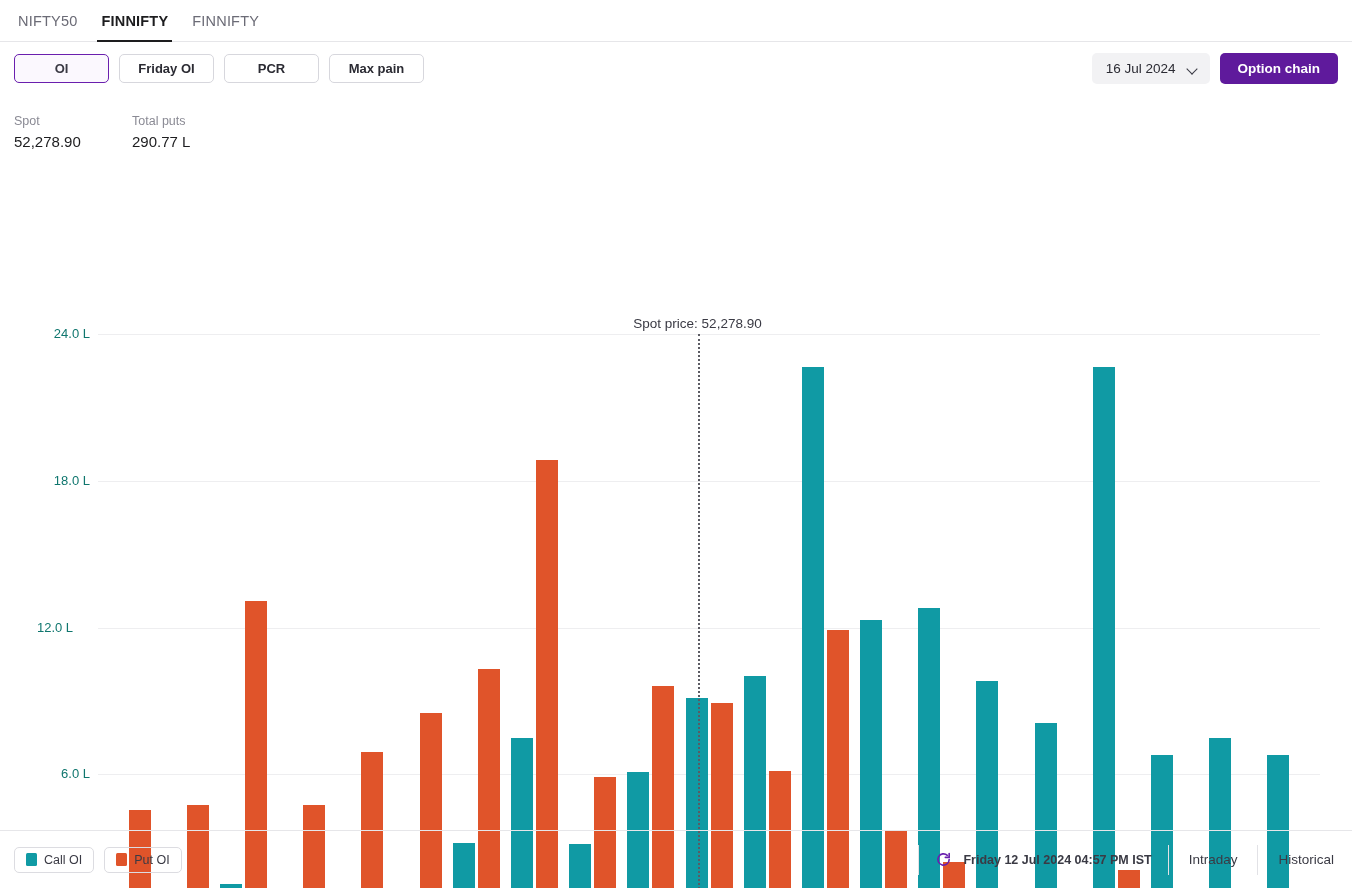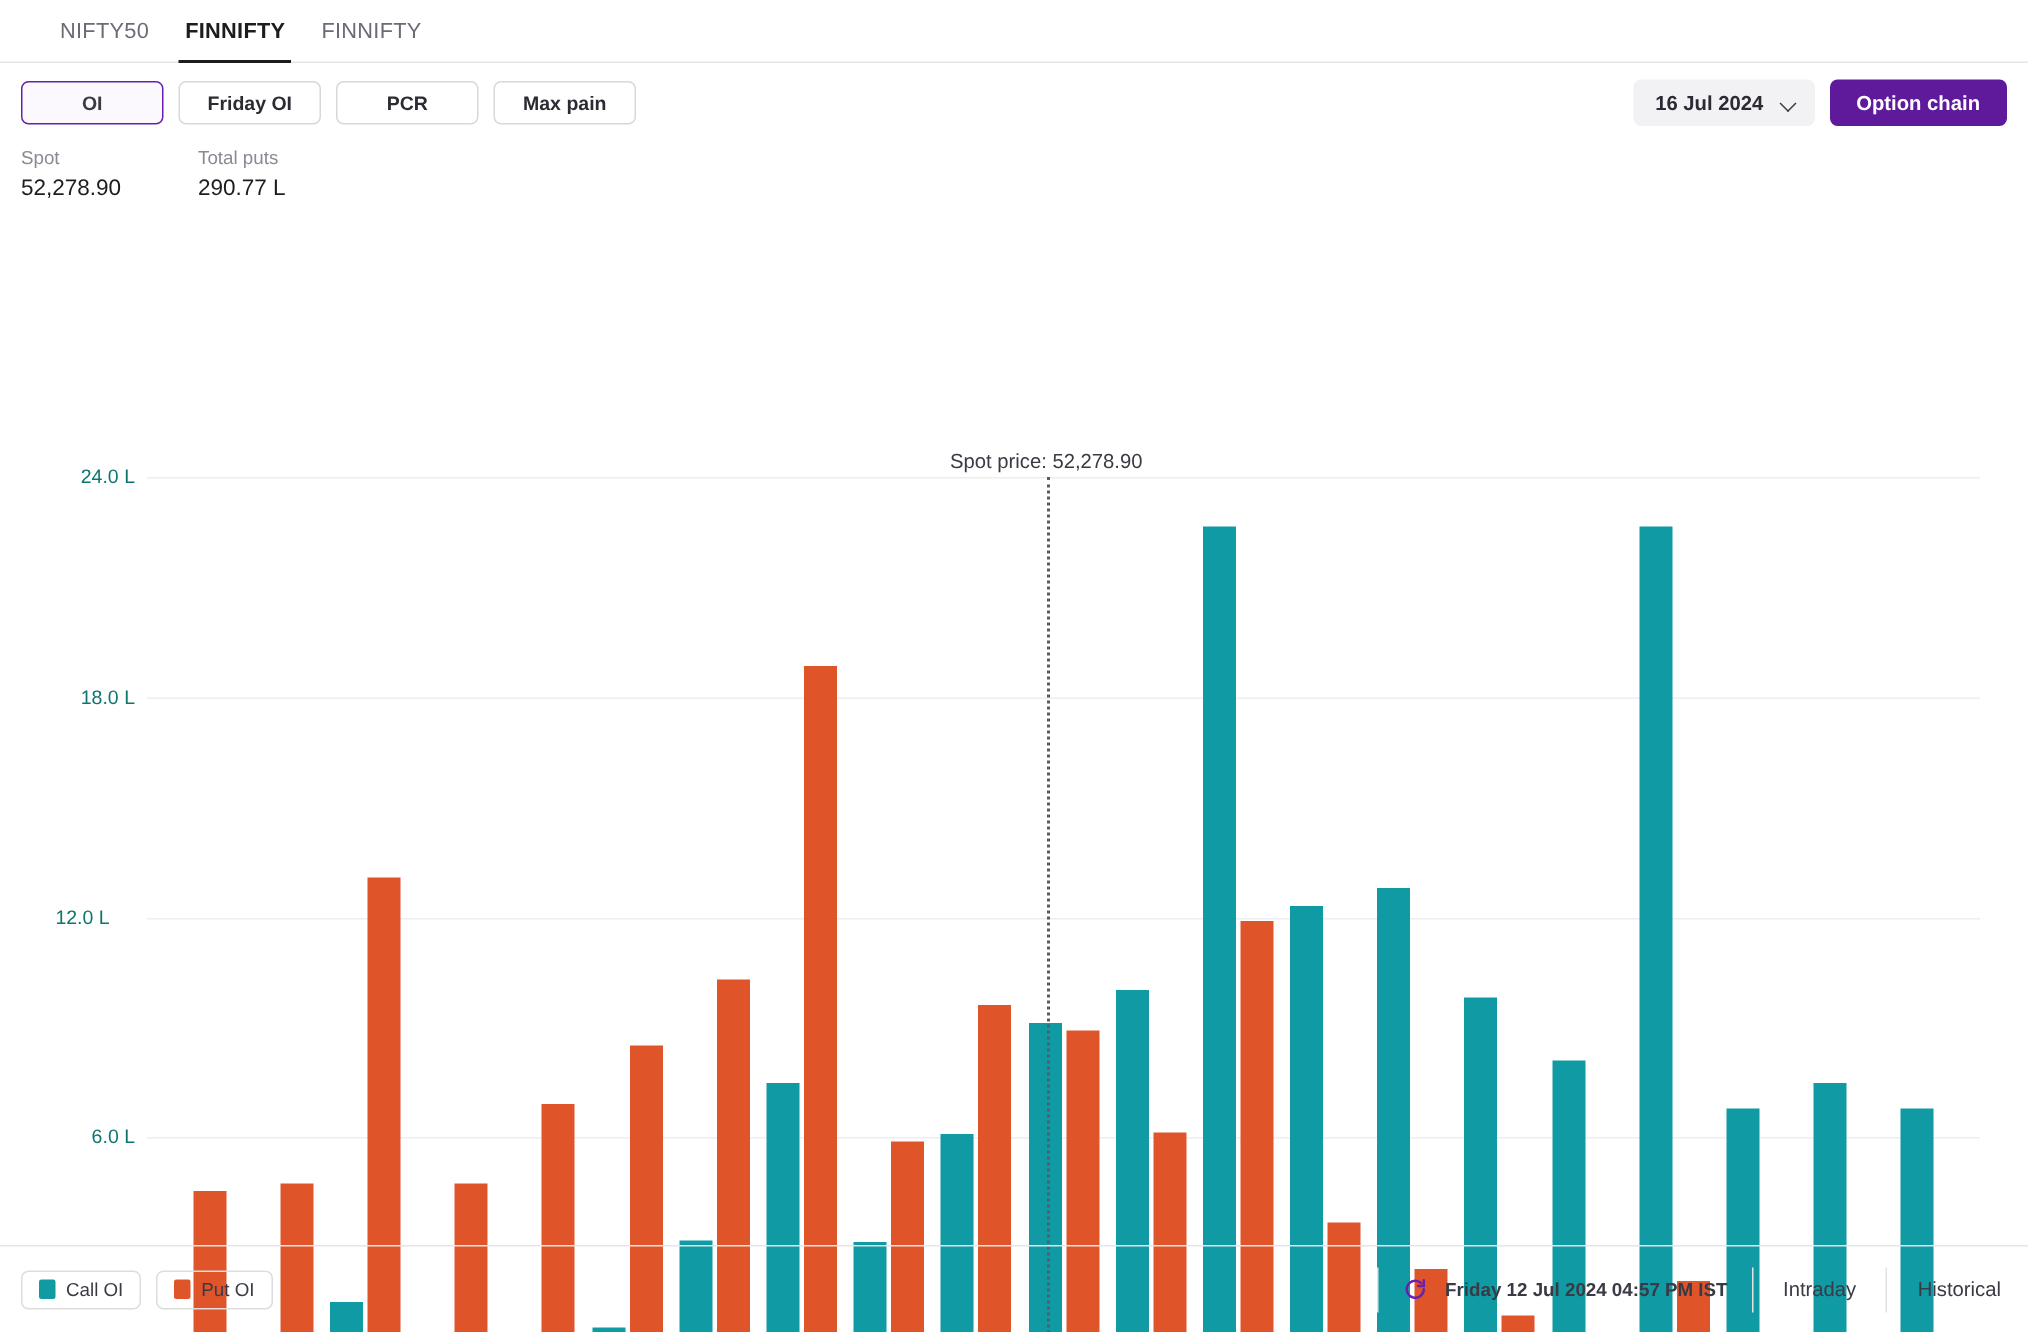--- a/index.html
+++ b/index.html
@@ -9,21 +9,21 @@
     font-family: "Liberation Sans", sans-serif;
     color: #1d1d1f;
     overflow: hidden;
   }
 
   
   .tabs-bar {
     display: flex; align-items: stretch;
     height: 42px;
     border-bottom: 1px solid #e6e6e9;
-    padding-left: 28px;
+    padding-left: 6px;
   }
   .tab {
     display: flex; align-items: center;
     padding: 0 12px;
     font-size: 14.5px;
     letter-spacing: .2px;
     color: #6b6b76;
     cursor: pointer;
     position: relative;
   }
@@ -62,21 +62,21 @@
   }
   .toolbar-spacer { flex: 1; }
 
   .date-select {
     height: 31px;
     display: flex; align-items: center; gap: 12px;
     padding: 0 11px 0 14px;
     background: #f2f2f4;
     border: none; border-radius: 5px;
     font-size: 13.5px;
-    font-weight: bold;
+    font-weight: normal;
     color: #2b2b33;
     cursor: pointer;
   }
   .chev {
     width: 11px; height: 7px;
     display: inline-block;
     position: relative;
   }
   .chev::before {
     content: ""; position: absolute; left: 0; top: 0;
@@ -98,21 +98,21 @@
     display: flex; align-items: center;
   }
 
   
   .stats {
     display: flex;
     padding: 0 14px;
     margin-top: 2px;
   }
   .stat { width: 118px; }
-  .stat-label { font-size: 12.5px; color: #8a8a94; line-height: 19px; }
+  .stat-label { font-size: 12.5px; color: #8a8a94; line-height: 19px; margin-top: 16px; }
   .stat-value { font-size: 15px; color: #1d1d1f; line-height: 22px; }
 
   
   .chart-area {
     position: relative;
     width: 1352px;
     height: 660px;
     margin-top: 8px;
   }
   .gridline {

